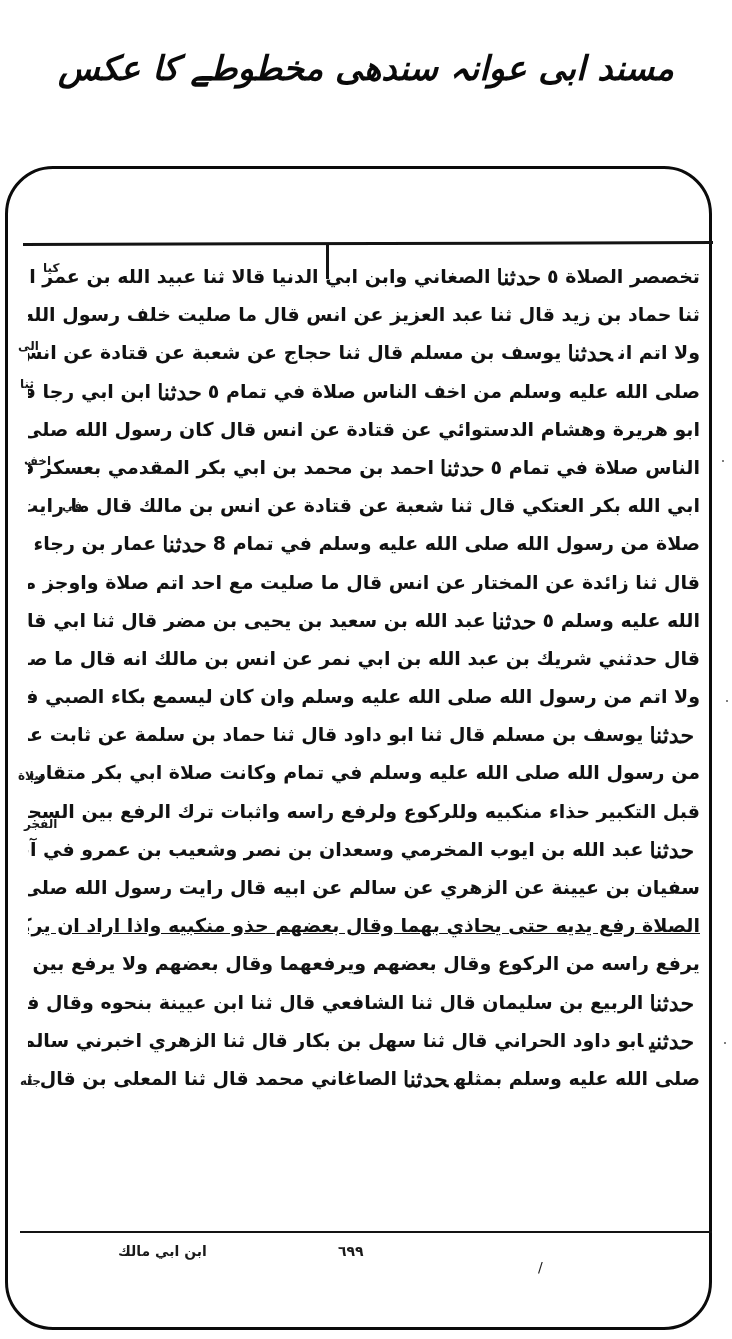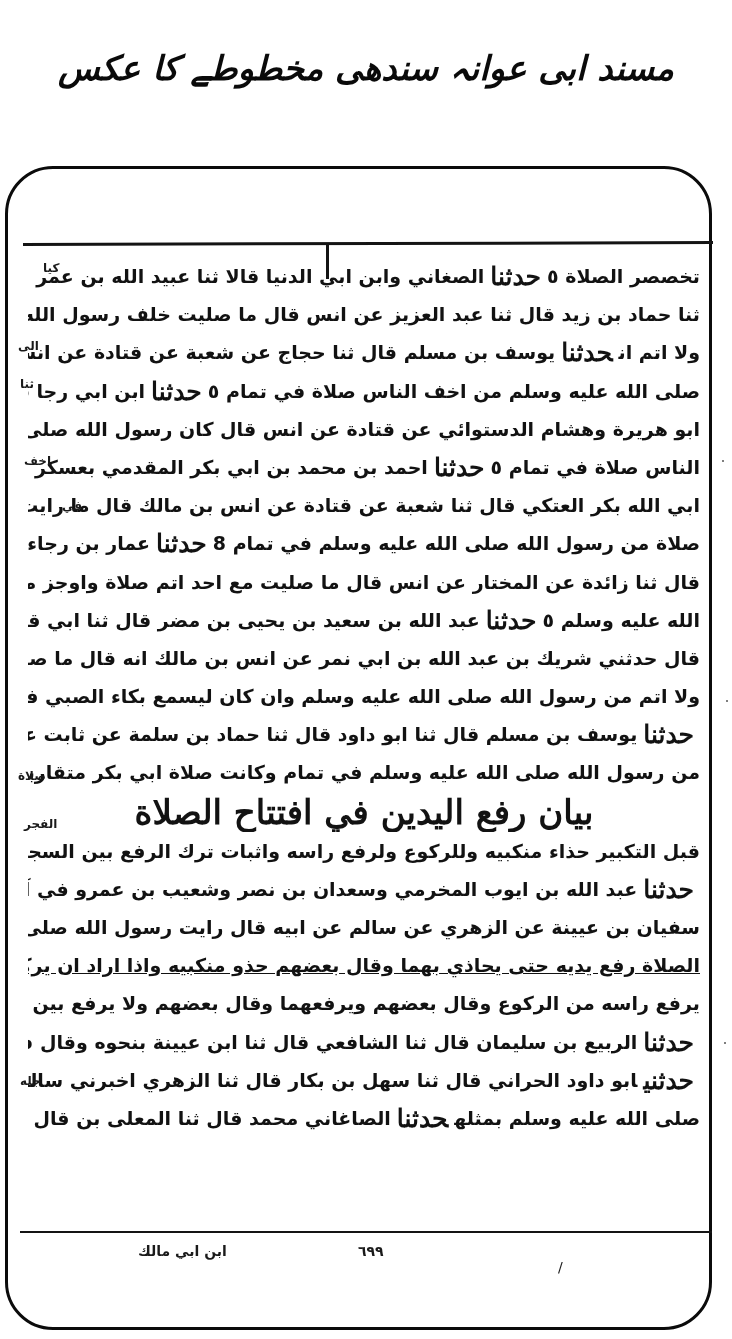--- a/index.html
+++ b/index.html
@@ -31,35 +31,35 @@
     .text-block {
       position: absolute; left: 20px; top: 88px; width: 672px;
       direction: rtl; text-align: justify; text-align-last: justify;
     }
     .line {
       display: block; height: 38.2px; line-height: 38px; white-space: nowrap;
       overflow: hidden; font-family: "DejaVu Sans", sans-serif; font-size: 19px;
       font-weight: bold; color: #121212; letter-spacing: -0.5px;
     }
     .line .kw {
-      font-size: 25px; font-weight: bold; font-family: Liberation Sans, sans-serif;
+      font-size: 22px; font-weight: bold; font-family: Liberation Sans, sans-serif;
       margin: 0 6px; vertical-align: -2px;
     }
     .line.heading {
       text-align: center; text-align-last: center; font-size: 34px; height: 40px;
       line-height: 40px; font-family: "DejaVu Serif", serif;
     }
     .line.underlined span.ul { text-decoration: underline; }
     .margin-note {
       position: absolute; font-size: 12px; font-weight: bold; direction: rtl; color: #1a1a1a;
       font-family: "DejaVu Sans", sans-serif;
     }
     .footer {
       position: absolute; top: 1074px; font-family: "DejaVu Sans", sans-serif;
-      font-size: 14px; font-weight: bold; color: #1a1a1a; direction: rtl; margin-left: 20px;
+      font-size: 14px; font-weight: bold; color: #1a1a1a; direction: rtl;
     }
     .speck { position: absolute; width: 2px; height: 2px; background: #555; border-radius: 50%; }
   </style>
 </head>
 <body>
 
 <div class="caption">مسند ابی عوانہ سندھی مخطوطے کا عکس</div>
 
 <div class="frame">
   <div class="rule-top"></div>
@@ -74,21 +74,20 @@
     <div class="line"><span>الناس صلاة في تمام ٥</span><span class="kw">حدثنا</span><span>احمد بن محمد بن ابي بكر المقدمي بعسكر قال ثنا عبد الله</span></div>
     <div class="line"><span>ابي الله بكر العتكي قال ثنا شعبة عن قتادة عن انس بن مالك قال ما رايت احدا اوجز</span></div>
     <div class="line"><span>صلاة من رسول الله صلى الله عليه وسلم في تمام 8</span><span class="kw">حدثنا</span><span>عمار بن رجاء قال ثنا جعفر</span></div>
     <div class="line"><span>قال ثنا زائدة عن المختار عن انس قال ما صليت مع احد اتم صلاة واوجز من النبي صلى</span></div>
     <div class="line"><span>الله عليه وسلم ٥</span><span class="kw">حدثنا</span><span>عبد الله بن سعيد بن يحيى بن مضر قال ثنا ابي قال ثنا سليمان بن بلال</span></div>
     <div class="line"><span>قال حدثني شريك بن عبد الله بن ابي نمر عن انس بن مالك انه قال ما صليت وراء امام قط اخف صلاة</span></div>
     <div class="line"><span>ولا اتم من رسول الله صلى الله عليه وسلم وان كان ليسمع بكاء الصبي فيخفف مخافة ان تفتن امه</span></div>
     <div class="line"><span class="kw">حدثنا</span><span>يوسف بن مسلم قال ثنا ابو داود قال ثنا حماد بن سلمة عن ثابت عن انس قال ما صليت خلف احد اخف صلاة</span></div>
     <div class="line"><span>من رسول الله صلى الله عليه وسلم في تمام وكانت صلاة ابي بكر متقاربة فلما كان عمر مد في الفجر</span></div>
 
-    <div class="line heading">بيان رفع اليدين في افتتاح الصلاة</div>
 
     <div class="line"><span>قبل التكبير حذاء منكبيه وللركوع ولرفع راسه واثبات ترك الرفع بين السجدتين ٥</span></div>
     <div class="line"><span class="kw">حدثنا</span><span>عبد الله بن ايوب المخرمي وسعدان بن نصر وشعيب بن عمرو في آخرين قالوا ثنا</span></div>
     <div class="line"><span>سفيان بن عيينة عن الزهري عن سالم عن ابيه قال رايت رسول الله صلى الله عليه وسلم اذا افتتح</span></div>
     <div class="line underlined"><span class="ul">الصلاة رفع يديه حتى يحاذي بهما وقال بعضهم حذو منكبيه واذا اراد ان يركع وبعد ما</span></div>
     <div class="line"><span>يرفع راسه من الركوع وقال بعضهم ويرفعهما وقال بعضهم ولا يرفع بين السجدتين وقال الصفدي ولا</span></div>
     <div class="line"><span class="kw">حدثنا</span><span>الربيع بن سليمان قال ثنا الشافعي قال ثنا ابن عيينة بنحوه وقال فلا يفعل ذلك بين السجدتين</span></div>
     <div class="line"><span class="kw">حدثني</span><span>ابو داود الحراني قال ثنا سهل بن بكار قال ثنا الزهري اخبرني سالم عن ابيه قال رايت رسول</span></div>
     <div class="line"><span>صلى الله عليه وسلم بمثله</span><span class="kw">حدثنا</span><span>الصاغاني محمد قال ثنا المعلى بن قال ثنا سفيان عن الزهري قال</span></div>
   </div>

